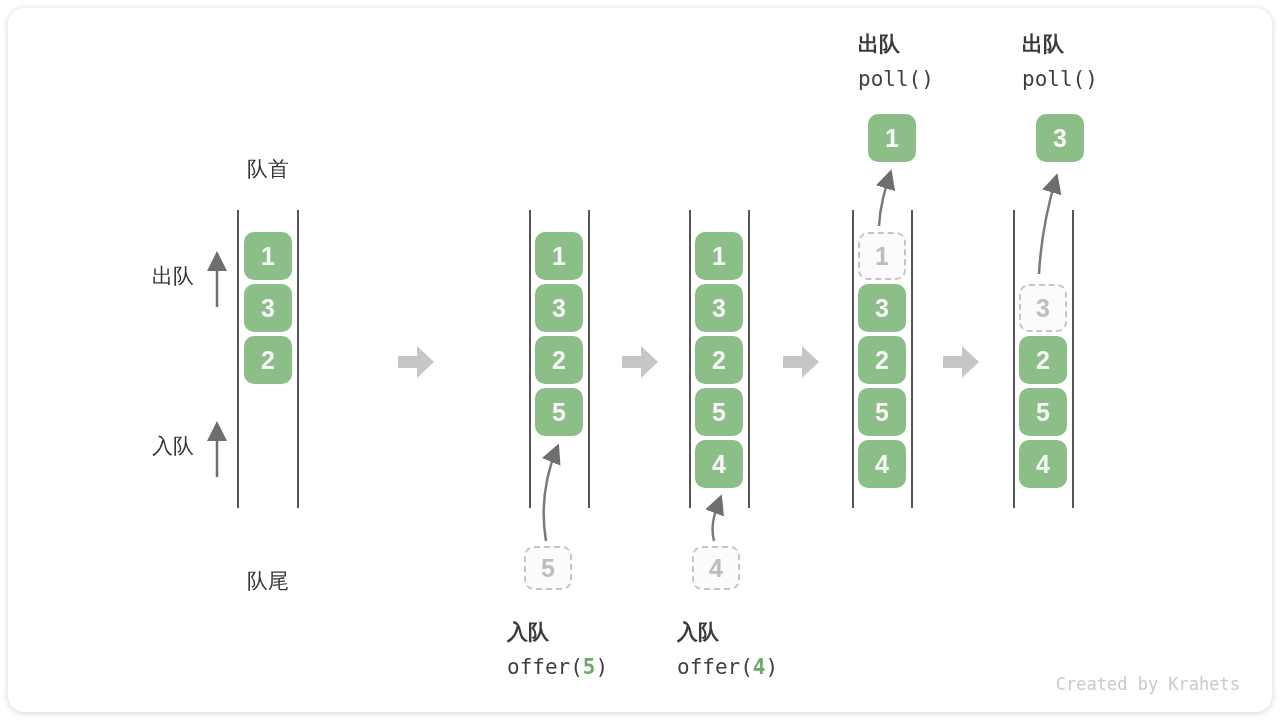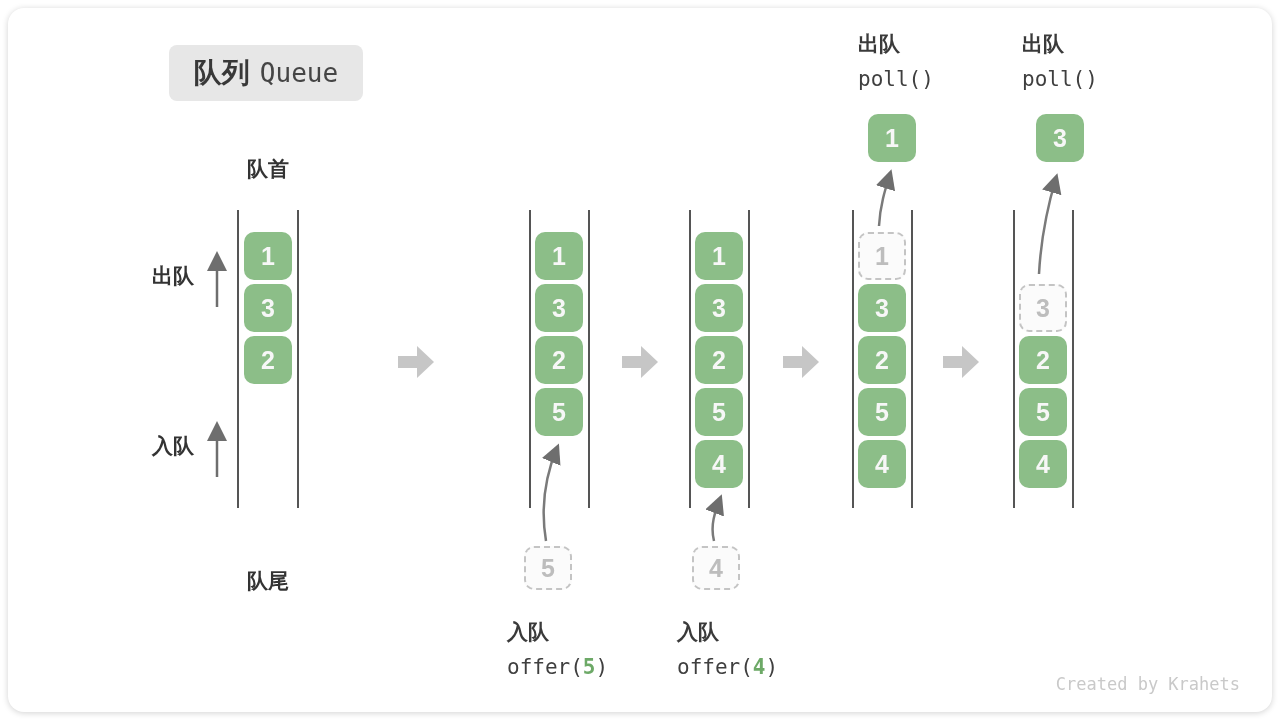--- a/index.html
+++ b/index.html
@@ -15,21 +15,21 @@
   }
 
   .title-box {
     position: absolute; left: 169px; top: 45px; width: 194px; height: 56px;
     background: #e7e7e7; border-radius: 8px;
     display: flex; align-items: center; justify-content: center; gap: 10px;
   }
   .title-zh { font-size: 28px; font-weight: 700; color: #383838; }
   .title-en { font-family: "DejaVu Sans Mono", monospace; font-size: 26px; color: #454545; }
 
-  .cjk-label { position: absolute; font-size: 21px; font-weight: 700; color: #333333; }
+  .cjk-label { position: absolute; font-size: 21px; font-weight: 400; color: #333333; }
   .center-100 { width: 120px; text-align: center; }
 
   .vline { position: absolute; width: 2px; height: 298px; top: 210px; background: #555555; }
 
   .box {
     position: absolute; width: 48px; height: 48px; border-radius: 10px;
     background: #8cbe88; color: #f7f7f7;
     display: flex; align-items: center; justify-content: center;
     font-size: 25px; font-weight: 600;
   }
@@ -49,24 +49,20 @@
   }
 
   svg.overlay { position: absolute; left: 0; top: 0; width: 1280px; height: 720px; pointer-events: none; }
 </style>
 </head>
 <body>
 
 <div class="stage">
   <div class="card"></div>
 
-  <div class="title-box">
-    <span class="title-zh">队列</span>
-    <span class="title-en">Queue</span>
-  </div>
 
   <div class="cjk-label center-100" style="left:208px; top:155px;">队首</div>
   <div class="cjk-label center-100" style="left:208px; top:539px;margin-top:28px;">队尾</div>
 
   <div class="cjk-label" style="left:152px; top:262px;">出队</div>
   <div class="cjk-label" style="left:152px; top:432px;">入队</div>
 
   <div class="vline" style="left:237px;"></div>
   <div class="vline" style="left:297px;"></div>
   <div class="vline" style="left:529px;"></div>

